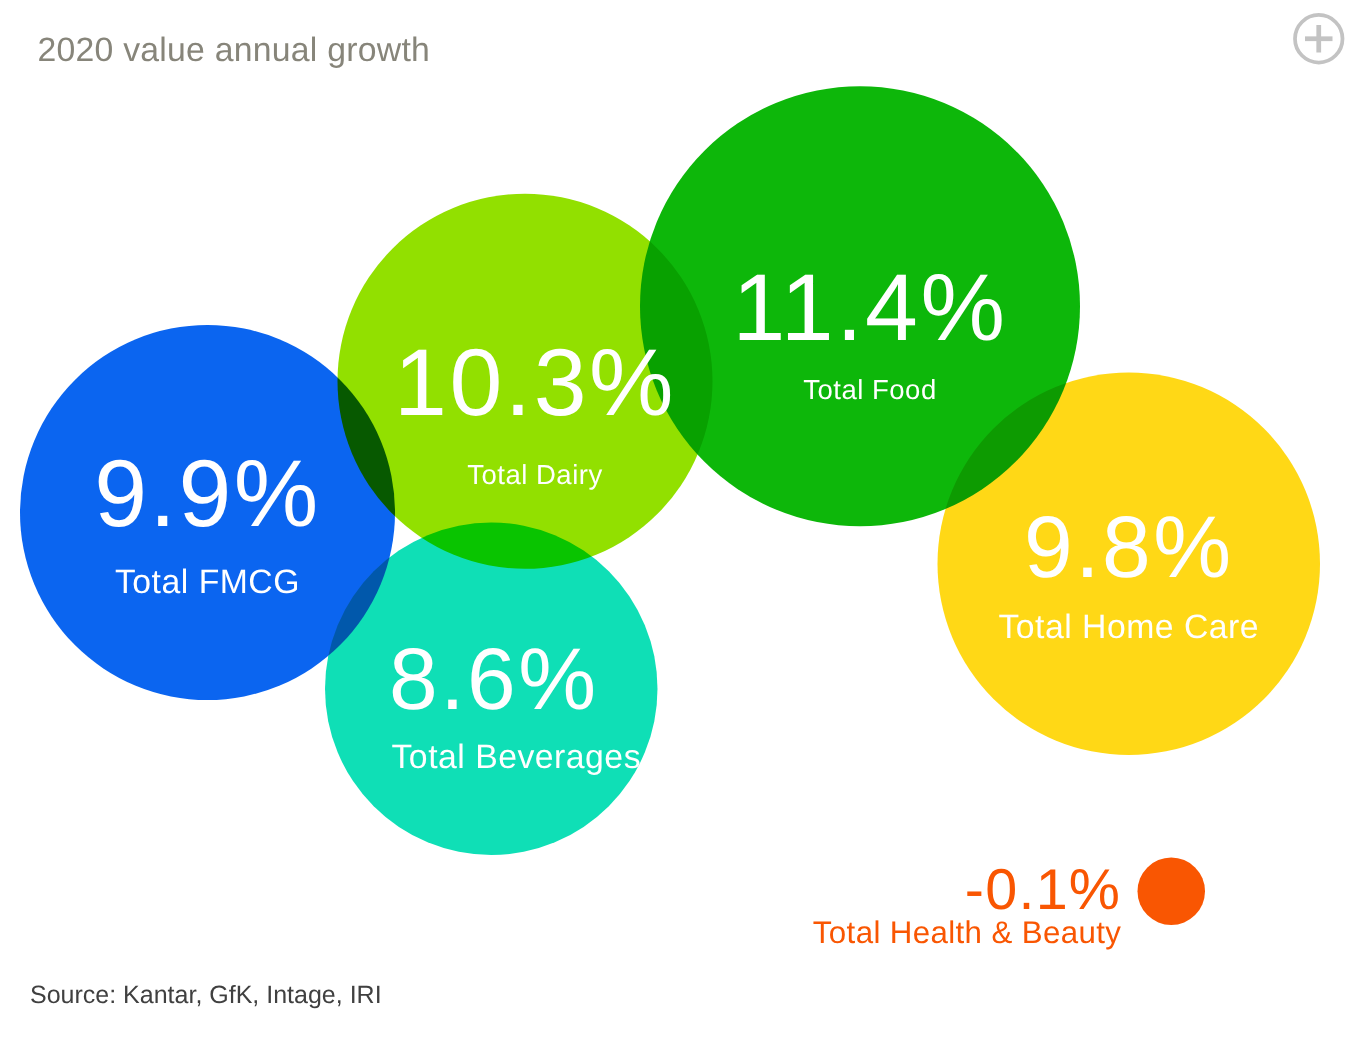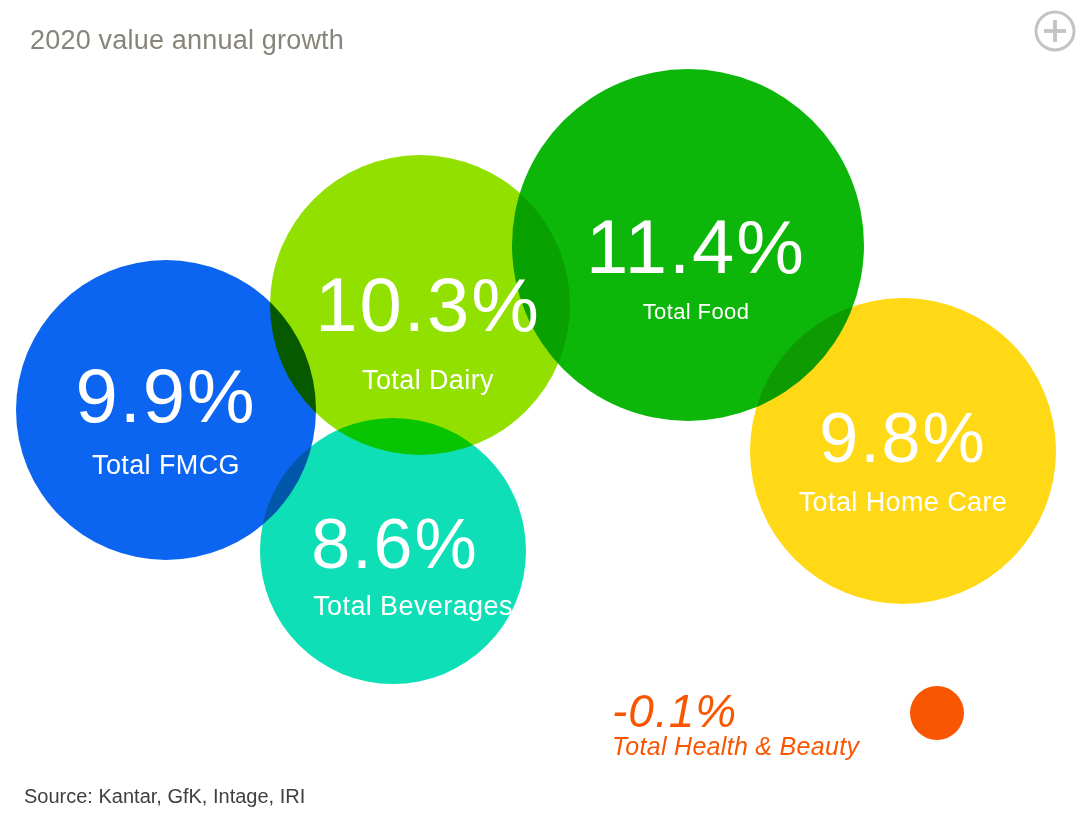--- a/index.html
+++ b/index.html
@@ -88,38 +88,37 @@
     letter-spacing: 0.4px;
   }
   .bubble-label .name .line2 {
     display: block;
   }
 
   
   #label-fmcg      .value { font-size: 76px; }
   #label-fmcg      .name  { font-size: 27px; margin-top: 16px; line-height: 1.18; }
   #label-dairy     .value { font-size: 76px; }
-  #label-dairy     .name  { font-size: 27px; margin-top: 24px; }
+  #label-dairy     .name  { font-size: 22px; margin-top: 24px; }
   #label-food      .value { font-size: 76px; }
   #label-food      .name  { font-size: 22px; margin-top: 16px; }
   #label-homecare  .value { font-size: 70px; }
   #label-homecare  .name  { font-size: 27px; margin-top: 16px; }
   #label-beverages .value { font-size: 70px; }
   #label-beverages .name  { font-size: 27px; margin-top: 14px; margin-left: 36px; }
 
   
   #label-health {
     position: absolute;
     left: 612px;
     top: 688px;
     color: #f95602;
-    text-align: left;
+    text-align: right;
     line-height: 1;
     width: 285px;
-    font-style: italic;
   }
   #label-health .value {
     display: block;
     font-size: 46px;
     font-weight: 300;
     letter-spacing: 1px;
   }
   #label-health .name {
     display: block;
     font-size: 25px;

